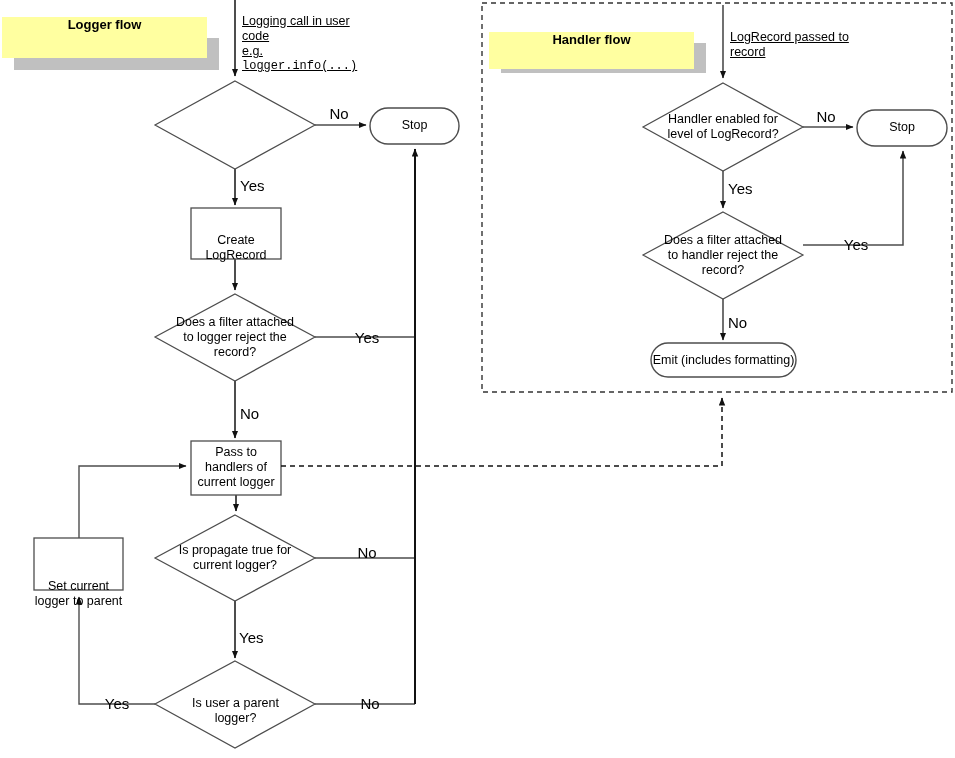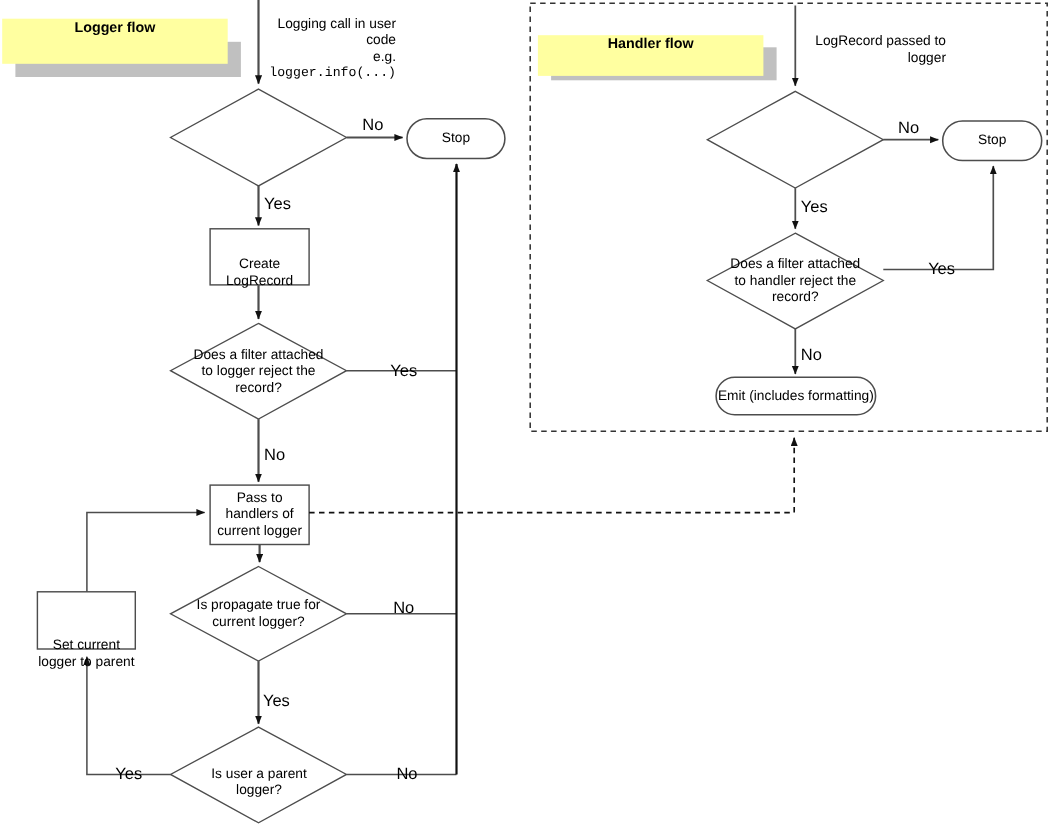--- a/index.html
+++ b/index.html
@@ -38,22 +38,23 @@
     font-size: 15px;
     color: #000000;
     text-align: center;
     line-height: 15px;
   }
   .note-label {
     position: absolute;
     font-family: "Liberation Sans", sans-serif;
     font-size: 12.5px;
     color: #000000;
-    text-align: right;
+    text-align: left;
     line-height: 15px;
+    text-decoration: underline;
   }
   .mono {
     font-family: "Liberation Mono", "DejaVu Sans Mono", monospace;
     font-size: 12px;
     letter-spacing: 0px;
   }
   .title-box {
     position: absolute;
     background: #ffffa0;
     border: none;
@@ -159,21 +160,21 @@
 
   <div class="note-label" style="left:242px; top:14px; width:118px;">
     <div>Logging call in user</div>
     <div>code</div>
     <div>e.g.</div>
     <div class="mono">logger.info(...)</div>
   </div>
 
   <div class="note-label" style="left:730px; top:30px; width:130px;">
     <div>LogRecord passed to</div>
-    <div>logger</div>
+    <div>record</div>
   </div>
 
 
   <div class="node-label" style="left:370px; top:118px; width:89px;">Stop</div>
 
   <div class="node-label" style="left:186px; top:233px; width:100px;">Create
 LogRecord</div>
 
   <div class="node-label" style="left:146px; top:315px; width:178px;">Does a filter attached
 to logger reject the
@@ -185,20 +186,22 @@
 
   <div class="node-label" style="left:150px; top:543px; width:170px;">Is propagate true for
 current logger?</div>
 
   <div class="node-label" style="left:29px; top:579px; width:99px;">Set current
 logger to parent</div>
 
   <div class="node-label" style="left:158px; top:696px; width:155px;">Is user a parent
 logger?</div>
 
+  <div class="node-label" style="left:636px; top:112px; width:174px;">Handler enabled for
+level of LogRecord?</div>
 
   <div class="node-label" style="left:857px; top:120px; width:90px;">Stop</div>
 
   <div class="node-label" style="left:634px; top:233px; width:178px;">Does a filter attached
 to handler reject the
 record?</div>
 
   <div class="node-label" style="left:651px; top:353px; width:145px;">Emit (includes formatting)</div>
 
   <div class="edge-label" style="left:322px; top:106px; width:34px;">No</div>

